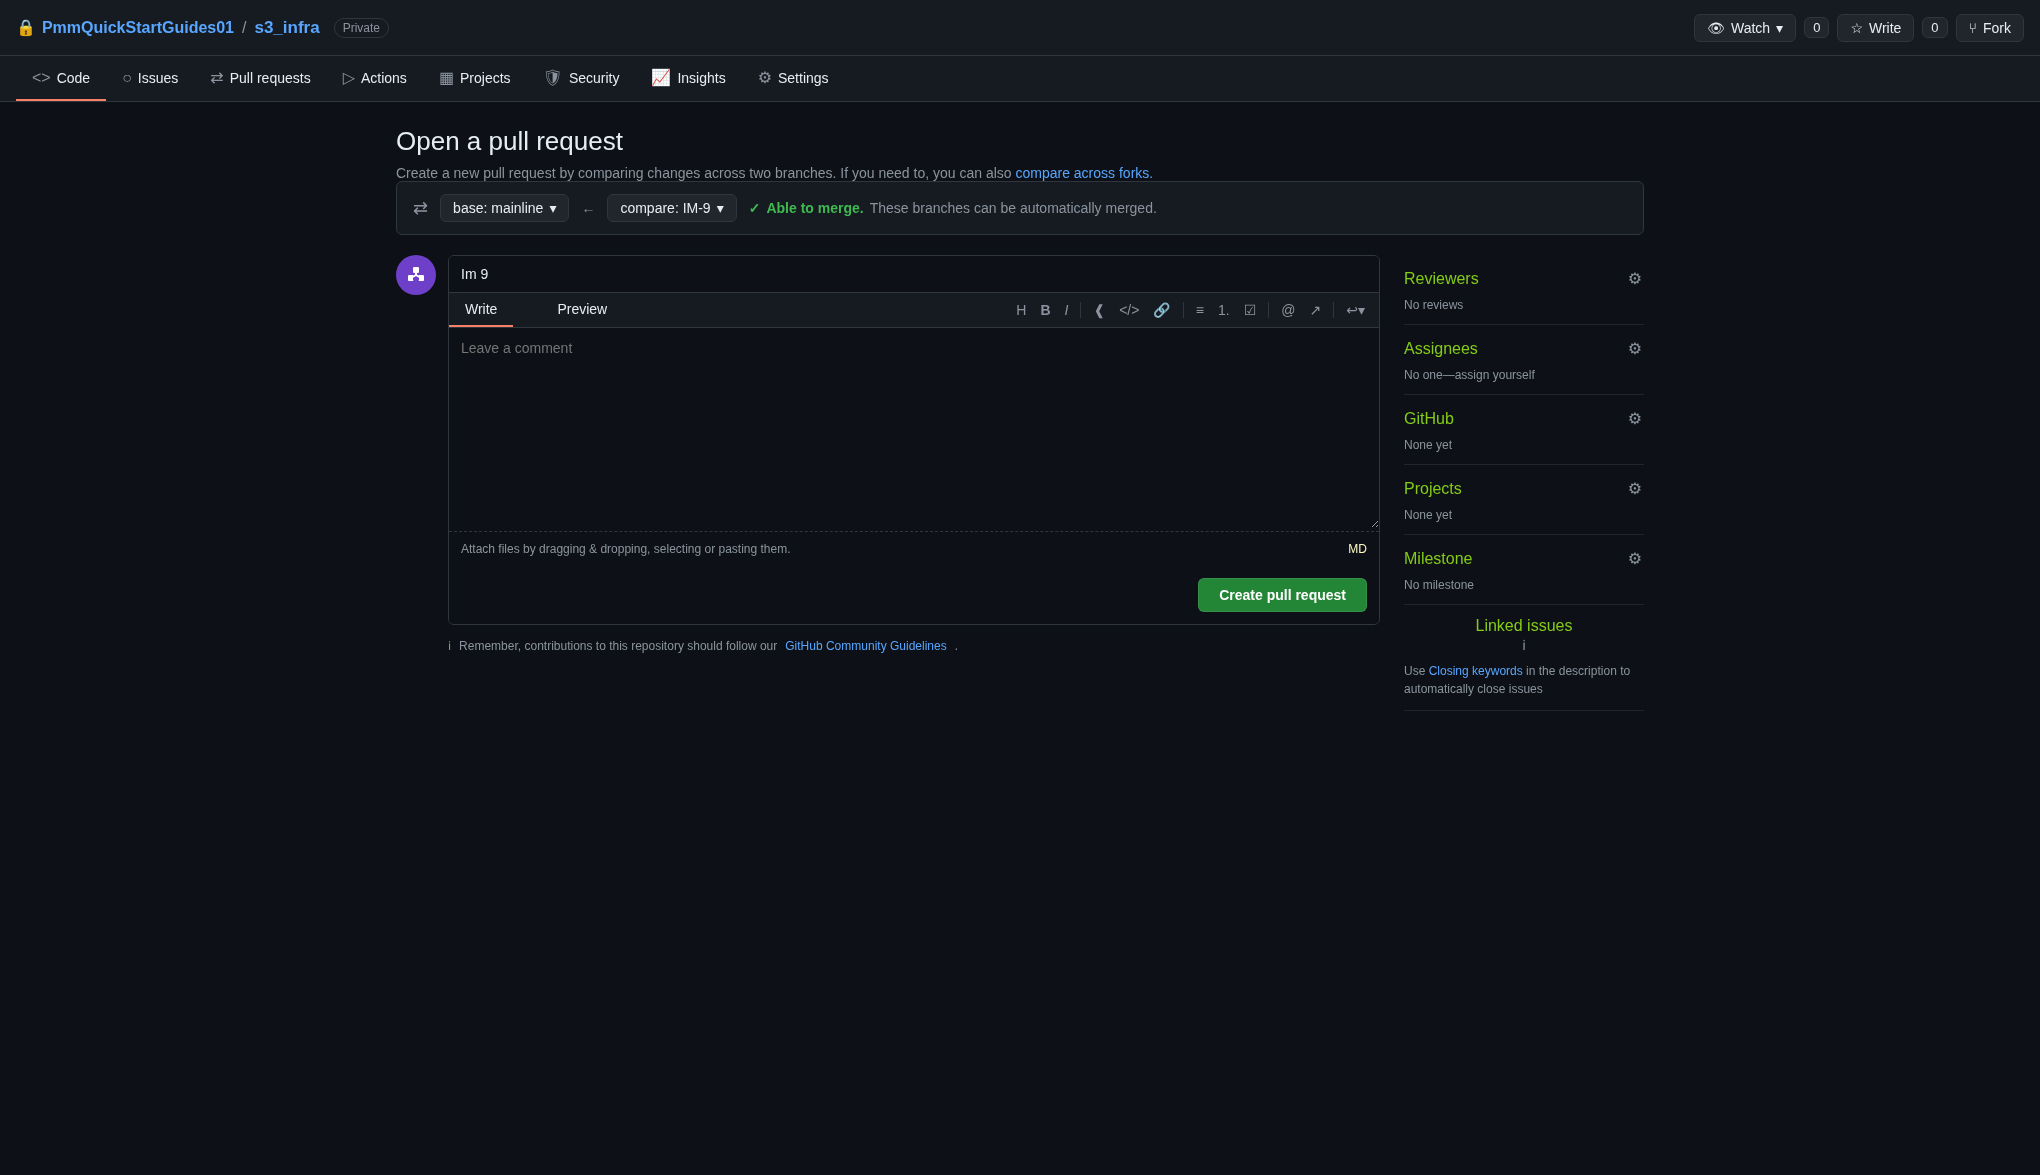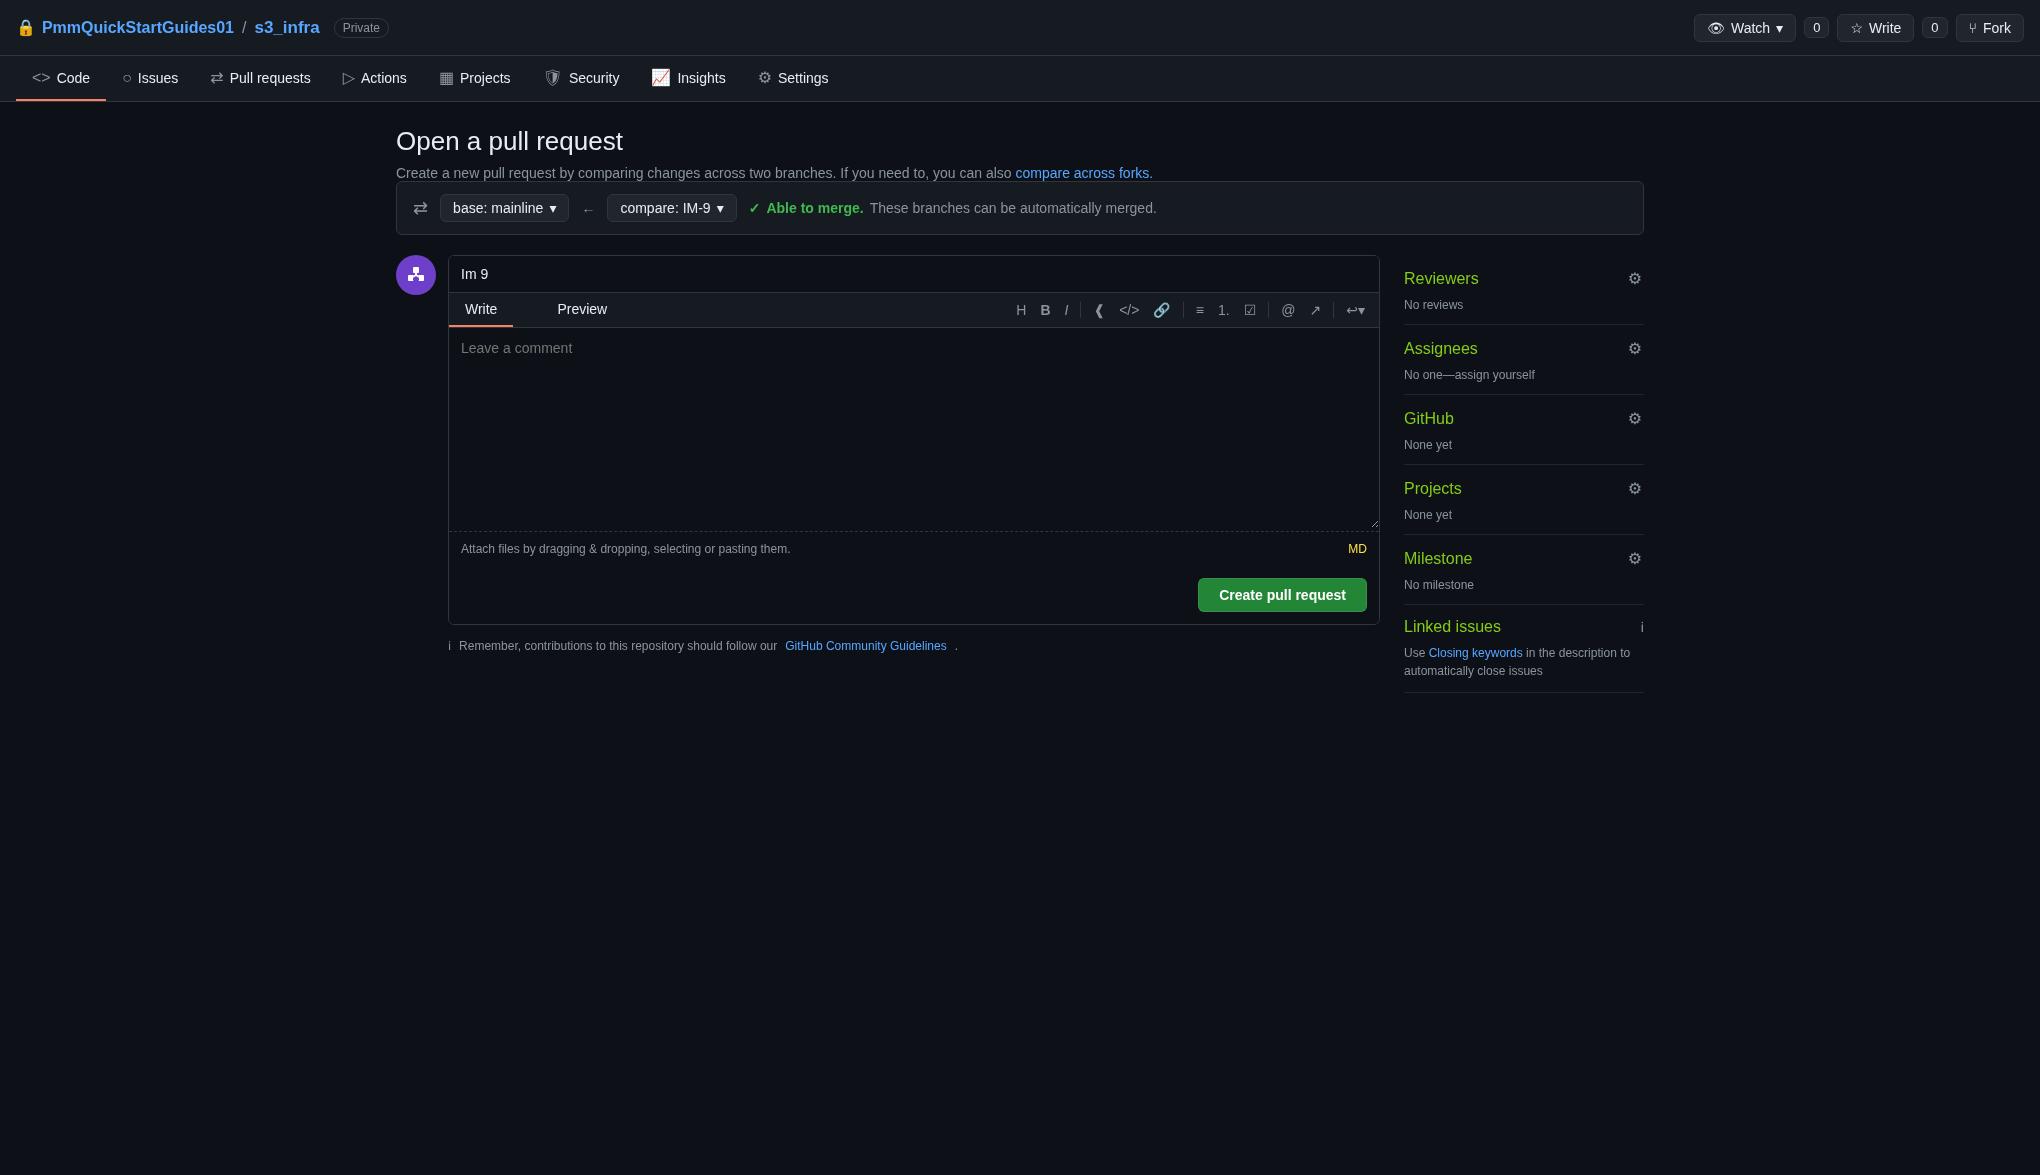--- a/index.html
+++ b/index.html
@@ -239,21 +239,21 @@
       display: flex;
       align-items: center;
       justify-content: space-between;
       color: #8b949e;
       font-size: 12px;
     }
     .md-icon {
       display: flex;
       align-items: center;
       gap: 4px;
-      color: #fde047;
+      color: #fef9c3;
       font-size: 12px;
     }
     .submit-row {
       display: flex;
       justify-content: flex-end;
       padding: 12px;
       background: #0d1117;
     }
     .create-pr-btn {
       background: #238636;
@@ -311,20 +311,21 @@
     }
     .sidebar-linked-issues {
       border-bottom: 1px solid #21262d;
       padding: 12px 0;
     }
     .sidebar-linked-header {
       display: flex;
       align-items: center;
       justify-content: space-between;
       margin-bottom: 8px;
+      flex-direction: column;
     }
     .sidebar-info-icon {
       color: #8b949e;
       font-size: 14px;
     }
     .closing-keywords-text {
       color: #8b949e;
       font-size: 12px;
       line-height: 1.5;
     }

